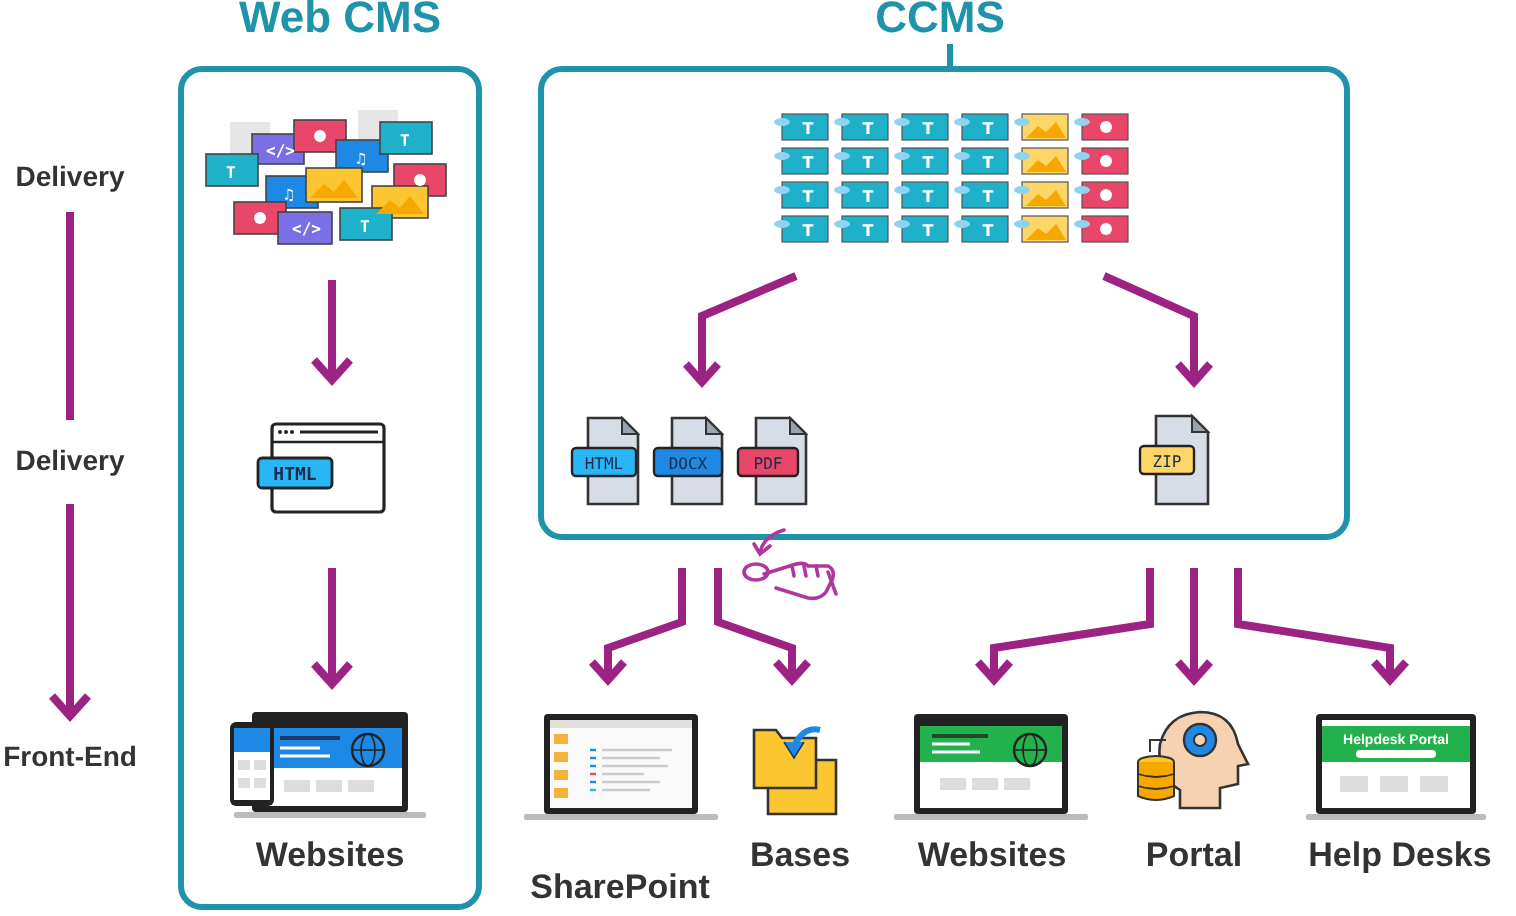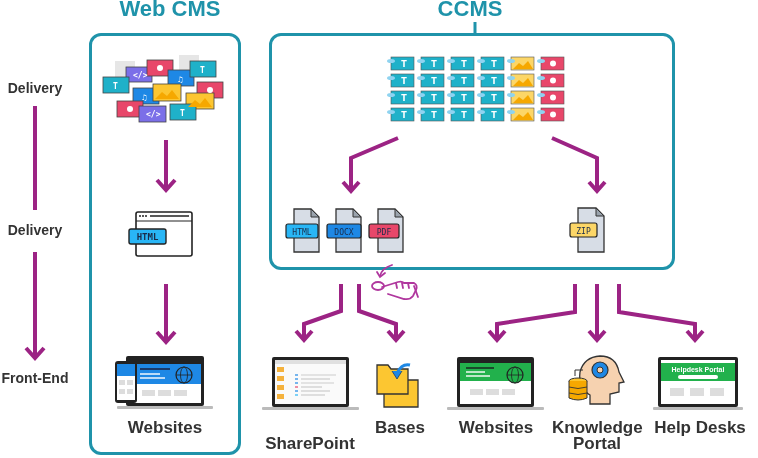--- a/index.html
+++ b/index.html
@@ -22,21 +22,20 @@
 <div class="abs rowlabel" style="left:-4px; top:370px; width:78px;">Front-End</div>
 
 <div class="abs box" style="left:89px; top:33px; width:152px; height:422px;"></div>
 <div class="abs box" style="left:269px; top:33px; width:406px; height:237px;"></div>
 
 <div class="abs caption" style="left:115px; top:420px; width:100px;">Websites</div>
 <div class="abs caption" style="left:260px; top:436px; width:100px;">SharePoint</div>
 <div class="abs caption" style="left:365px; top:420px; width:70px;">Bases</div>
 <div class="abs caption" style="left:446px; top:420px; width:100px;">Websites</div>
 <div class="abs caption" style="left:552px; top:420px; width:90px;">
-  <div>Knowledge</div>
   <div>Portal</div>
 </div>
 <div class="abs caption" style="left:650px; top:420px; width:100px;">Help Desks</div>
 
 <svg width="758" height="458">
   <defs>
     <marker id="ah" markerWidth="6" markerHeight="6" refX="3" refY="3" orient="auto" markerUnits="strokeWidth">
       <path d="M0,0 L3,3 L0,6" fill="none" stroke="#9c2384" stroke-width="1.6"></path>
     </marker>
   </defs>

